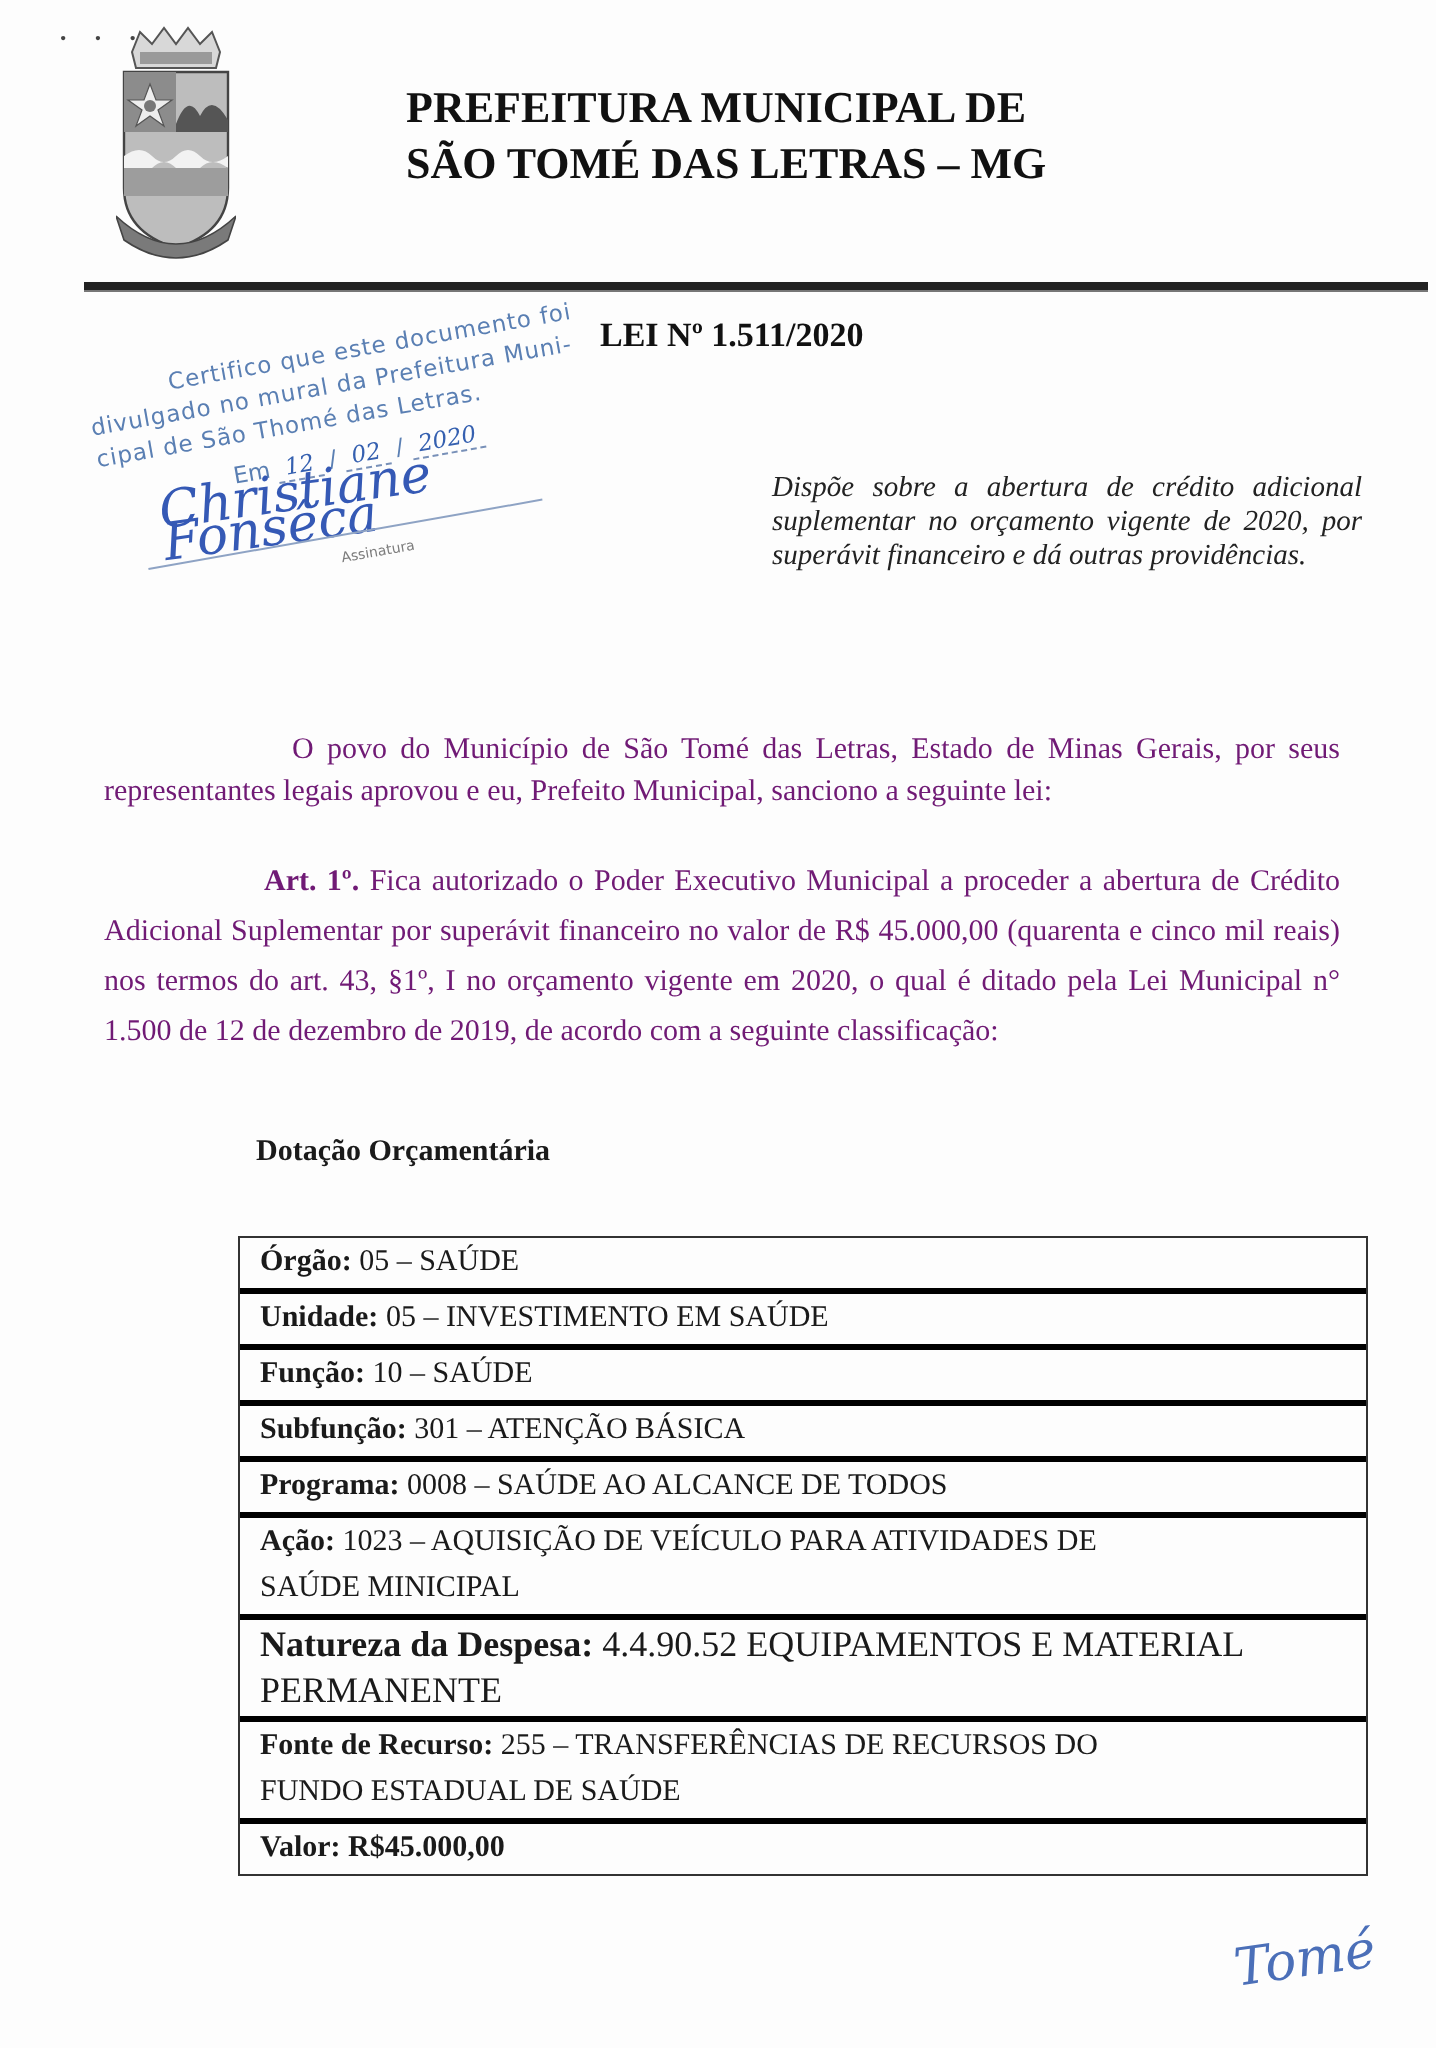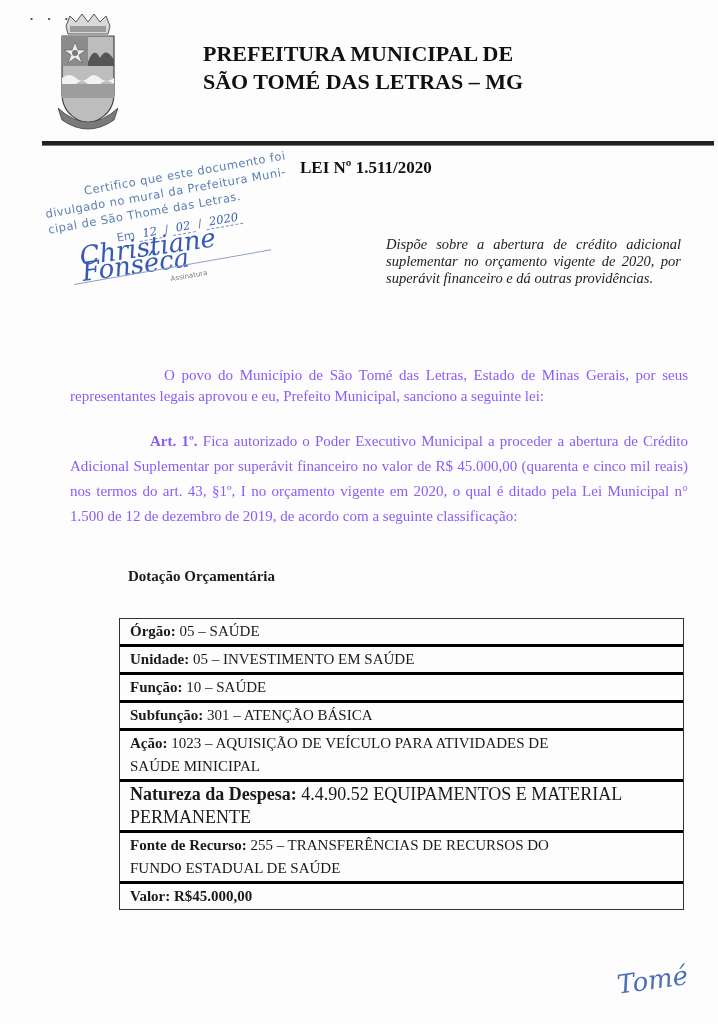--- a/index.html
+++ b/index.html
@@ -16,21 +16,21 @@
   .ementa { left: 386px; top: 236px; width: 295px; font-style: italic; font-size: 14.5px; line-height: 17px; text-align: justify; text-align-last: left; color: #222; }
   .stamp { left: 30px; top: 172px; width: 280px; height: 150px; transform: rotate(-10deg); transform-origin: left top; color: #5a7fb3; font-family: "DejaVu Sans", sans-serif; font-size: 11.5px; line-height: 16px; }
   .stamp .l1 { position: absolute; left: 50px; top: 20px; letter-spacing: 0.5px; }
   .stamp .l2 { position: absolute; left: 8px; top: 36px; letter-spacing: 0.5px; }
   .stamp .l3 { position: absolute; left: 8px; top: 52px; letter-spacing: 0.5px; }
   .stamp .l4 { position: absolute; left: 74px; top: 72px; }
   .stamp .date { font-family: "DejaVu Serif", serif; font-style: italic; color: #3560b0; border-bottom: 1px dashed #7890b8; padding: 0 4px; }
   .stamp .sigline { position: absolute; left: 24px; top: 118px; width: 200px; border-top: 1px solid #8ea3c4; }
   .stamp .sig { position: absolute; left: 34px; top: 88px; font-family: "DejaVu Serif", serif; font-style: italic; font-size: 26px; color: #3559b5; transform: rotate(2deg); }
   .stamp .l5 { position: absolute; left: 120px; top: 122px; font-size: 7px; color: #7d7d7d; }
-  .para { left: 70px; width: 618px; font-size: 15px; line-height: 25px; color: #8b5cf6; text-align: justify; }
+  .para { left: 52px; width: 618px; font-size: 15px; line-height: 25px; color: #701a75; text-align: justify; }
   .p1 { top: 365px; line-height: 21px; }
   .p2 { top: 429px; }
   .indent { display: inline-block; width: 94px; }
   .indent2 { display: inline-block; width: 80px; }
   .dot-head { left: 128px; top: 568px; font-size: 15px; font-weight: bold; }
   .table { left: 119px; top: 618px; width: 563px; border: 1px solid #333; border-bottom-width: 1.5px; }
   .row { border-bottom: 3px solid #000000; padding: 1px 10px 1px 10px; font-size: 15px; line-height: 23px; }
   .row:last-child { border-bottom: none; }
   .row b { font-weight: bold; }
   .initials { left: 617px; top: 965px; font-family: "DejaVu Serif", serif; font-style: italic; font-size: 26px; color: #4b6fb8; transform: rotate(-8deg); }
@@ -83,19 +83,20 @@
 
 <div class="abs para p2"><span class="indent2"></span><b>Art. 1º.</b> <span>Fica autorizado o Poder Executivo Municipal a proceder a abertura de Crédito Adicional Suplementar por superávit financeiro no valor de R$ 45.000,00 (quarenta e cinco mil reais) nos termos do art. 43, §1º, I no orçamento vigente em 2020, o qual é ditado pela Lei Municipal n° 1.500 de 12 de dezembro de 2019, de acordo com a seguinte classificação:</span></div>
 
 <div class="abs dot-head">Dotação Orçamentária</div>
 
 <div class="abs table">
   <div class="row"><b>Órgão:</b> <span>05 – SAÚDE</span></div>
   <div class="row"><b>Unidade:</b> <span>05 – INVESTIMENTO EM SAÚDE</span></div>
   <div class="row"><b>Função:</b> <span>10 – SAÚDE</span></div>
   <div class="row"><b>Subfunção:</b> <span>301 – ATENÇÃO BÁSICA</span></div>
+  <div class="row"><b>Programa:</b> <span>0008 – SAÚDE AO ALCANCE DE TODOS</span></div>
   <div class="row" style="padding-right:90px"><b>Ação:</b> <span>1023 – AQUISIÇÃO DE VEÍCULO PARA ATIVIDADES DE SAÚDE MINICIPAL</span></div>
   <div class="row" style="font-size:18px"><b>Natureza da Despesa:</b> <span>4.4.90.52 EQUIPAMENTOS E MATERIAL PERMANENTE</span></div>
   <div class="row" style="padding-right:90px"><b>Fonte de Recurso:</b> <span>255 – TRANSFERÊNCIAS DE RECURSOS DO FUNDO ESTADUAL DE SAÚDE</span></div>
   <div class="row"><b>Valor: R$45.000,00</b><span></span></div>
 </div>
 
 <div class="abs initials">Tomé</div>
 
 </body></html>

